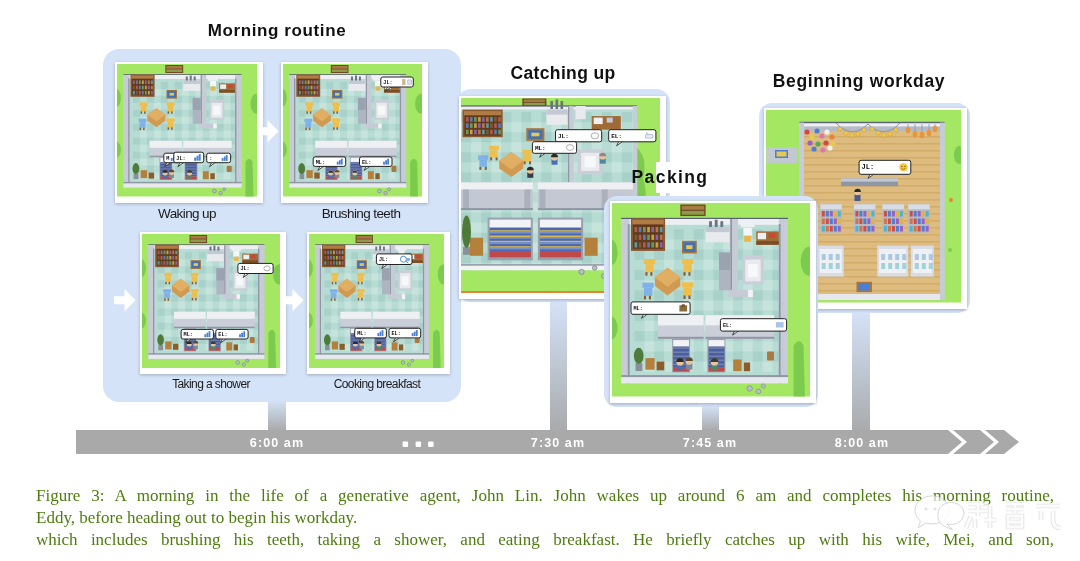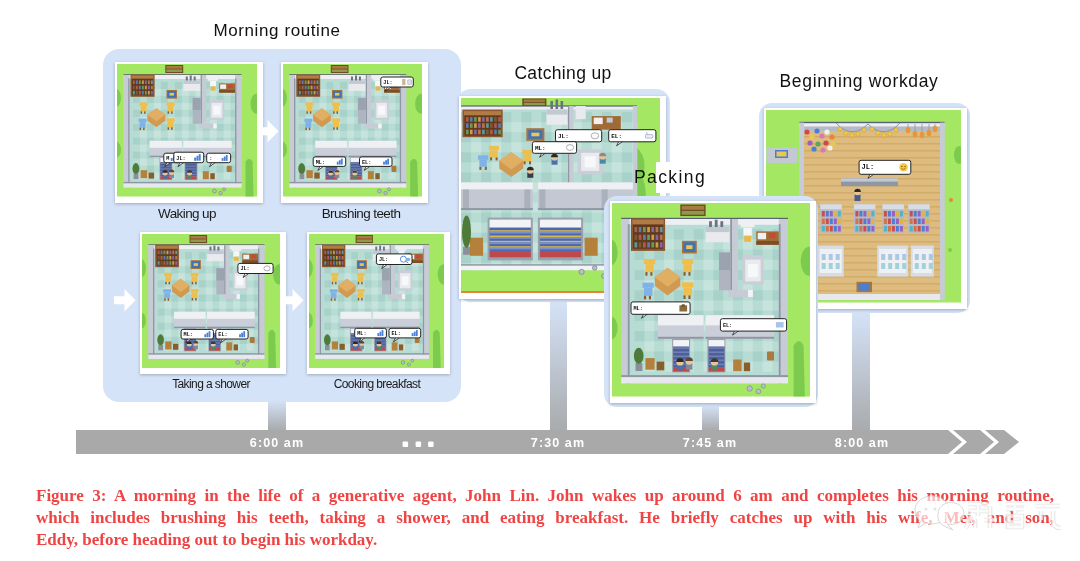--- a/index.html
+++ b/index.html
@@ -1,17 +1,17 @@
 <!DOCTYPE html>
 <html><head><meta charset="utf-8"><style>
 html,body{margin:0;padding:0;}
 body{width:1080px;height:561px;position:relative;background:#fff;overflow:hidden;font-family:"Liberation Sans",sans-serif;}
 .panel{position:absolute;background:#d5e3f8;}
 .conn{position:absolute;background:linear-gradient(#d5e3f8,#a9abad);}
-.title{position:absolute;font-weight:normal;color:#111;white-space:nowrap;transform:translateX(-50%);}
+.title{position:absolute;font-weight:bold;color:#111;white-space:nowrap;transform:translateX(-50%);}
 .lbl{position:absolute;font-weight:normal;color:#1a1a1a;white-space:nowrap;transform:translateX(-50%);letter-spacing:-0.6px;}
 </style></head><body>
 <div class="panel" style="left:103px;top:48.7px;width:357.9px;height:353.3px;border-radius:16px"></div>
 <div class="panel" style="left:456.8px;top:88.7px;width:213.2px;height:213.3px;border-radius:14px"></div>
 <div class="panel" style="left:759.3px;top:103.4px;width:211.2px;height:209.6px;border-radius:13px"></div>
 <div class="conn" style="left:268px;top:400px;width:18.2px;height:30px"></div>
 <div class="conn" style="left:549.8px;top:300px;width:17.6px;height:130px"></div>
 <div class="conn" style="left:852.3px;top:311px;width:17.7px;height:119px"></div>
 <div style="position:absolute;left:114.5px;top:62px;width:144.5px;height:136.5px;background:#fff;padding:2px;box-shadow:0 1px 3px rgba(0,0,0,.25)"><svg width="140.5" height="132.5" viewBox="0 0 140.5 132.5">
       <rect width="140.5" height="132.5" fill="#a3e763"></rect>
@@ -1828,24 +1828,24 @@
       <rect x="415.6" y="16.5" width="5.5" height="5.5" rx="1"></rect>
       <rect x="428.1" y="16.5" width="5.5" height="5.5" rx="1"></rect>
     </g>
 <g fill="#fff" font-family="Liberation Sans,sans-serif" font-weight="bold" font-size="12.5" text-anchor="middle" letter-spacing="1.1">
 <text x="277" y="21.5">6:00 am</text>
 <text x="558" y="21.5">7:30 am</text>
 <text x="710" y="21.5">7:45 am</text>
 <text x="862" y="21.5">8:00 am</text>
 </g>
   </svg>
-<div style="position:absolute;left:36px;top:485px;width:1018px;font-family:'Liberation Serif',serif;font-weight:bold;font-size:17px;color:#ef4444;">
+<div style="position:absolute;left:36px;top:485px;width:1018px;font-family:'Liberation Serif',serif;font-weight:normal;font-size:17px;color:#4d7c0f;">
 <div style="text-align:justify;text-align-last:justify;line-height:22px">Figure 3: A morning in the life of a generative agent, John Lin. John wakes up around 6 am and completes his morning routine,</div>
+<div style="line-height:22px">Eddy, before heading out to begin his workday.</div>
 <div style="text-align:justify;text-align-last:justify;line-height:22px">which includes brushing his teeth, taking a shower, and eating breakfast. He briefly catches up with his wife, Mei, and son,</div>
-<div style="line-height:22px">Eddy, before heading out to begin his workday.</div>
 </div>
 <div style="position:absolute;left:908px;top:494px;width:165px;height:44px;opacity:0.8">
 <svg width="165" height="44" viewBox="0 0 165 44">
 <path d="M7 16 a17 14 0 1 1 11 13 l-8 5 2.5 -7 a14 14 0 0 1 -5.5 -11z" fill="#fff" fill-opacity="0.8" stroke="#ccc" stroke-width="1"></path>
 <path d="M30 20 a13 11 0 1 1 9 10 l6 6 -9 -4 a11 11 0 0 1 -6 -12z" fill="#fff" fill-opacity="0.8" stroke="#ccc" stroke-width="1"></path>
 <circle cx="18" cy="15" r="1.6" fill="#ddd"></circle>
       <circle cx="27" cy="15" r="1.6" fill="#ddd"></circle>
 <g fill="none" stroke="#d8d8d8" stroke-width="4.6" stroke-opacity="0.9">
 <path d="M60 10 h20 M70 10 v12 M60 17 h20 M63 22 l-5 12 M67 25 v9 M82 12 v22 M76 26 h13"></path>
 <path d="M98 10 h18 M107 10 v9 M98 15 h18 M100 22 h14 v11 h-14 z M100 28 h14"></path>

